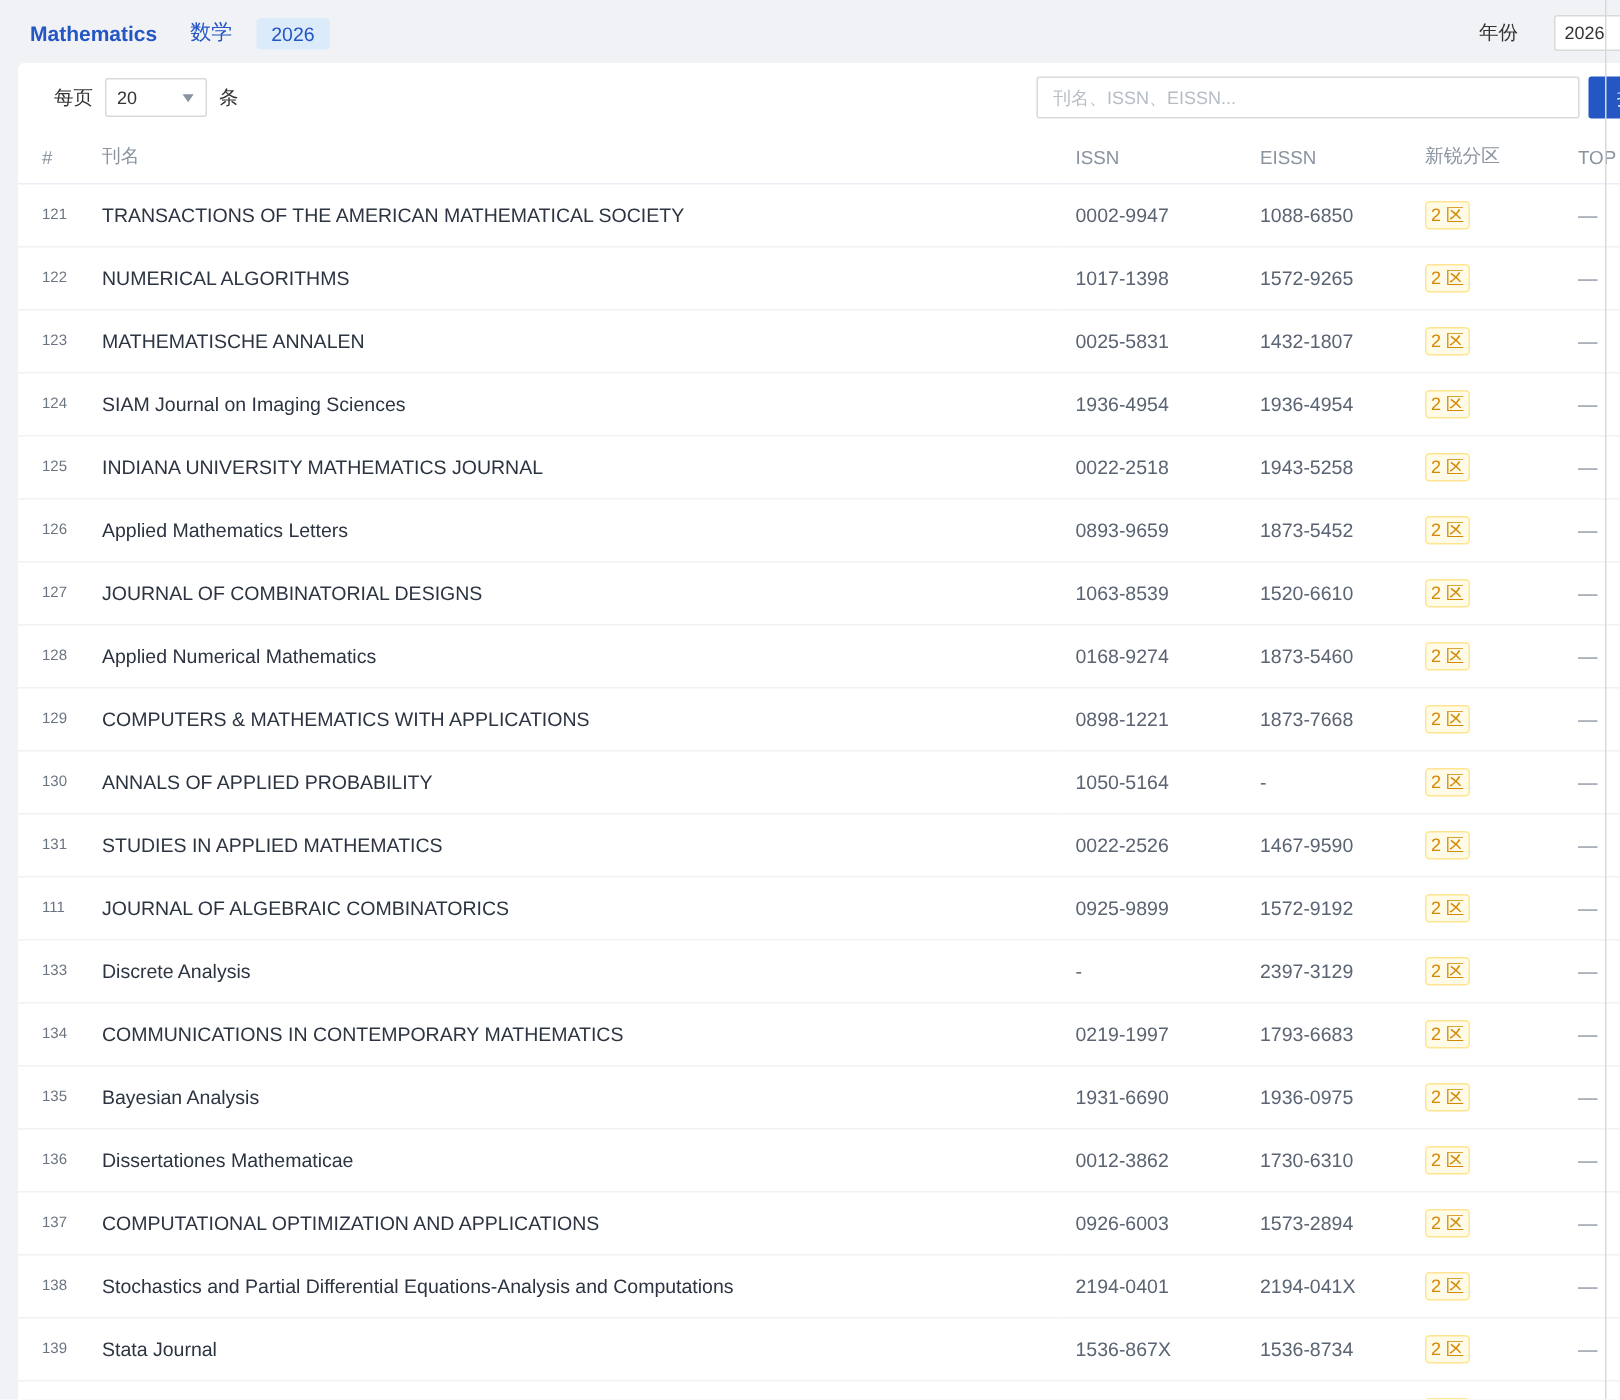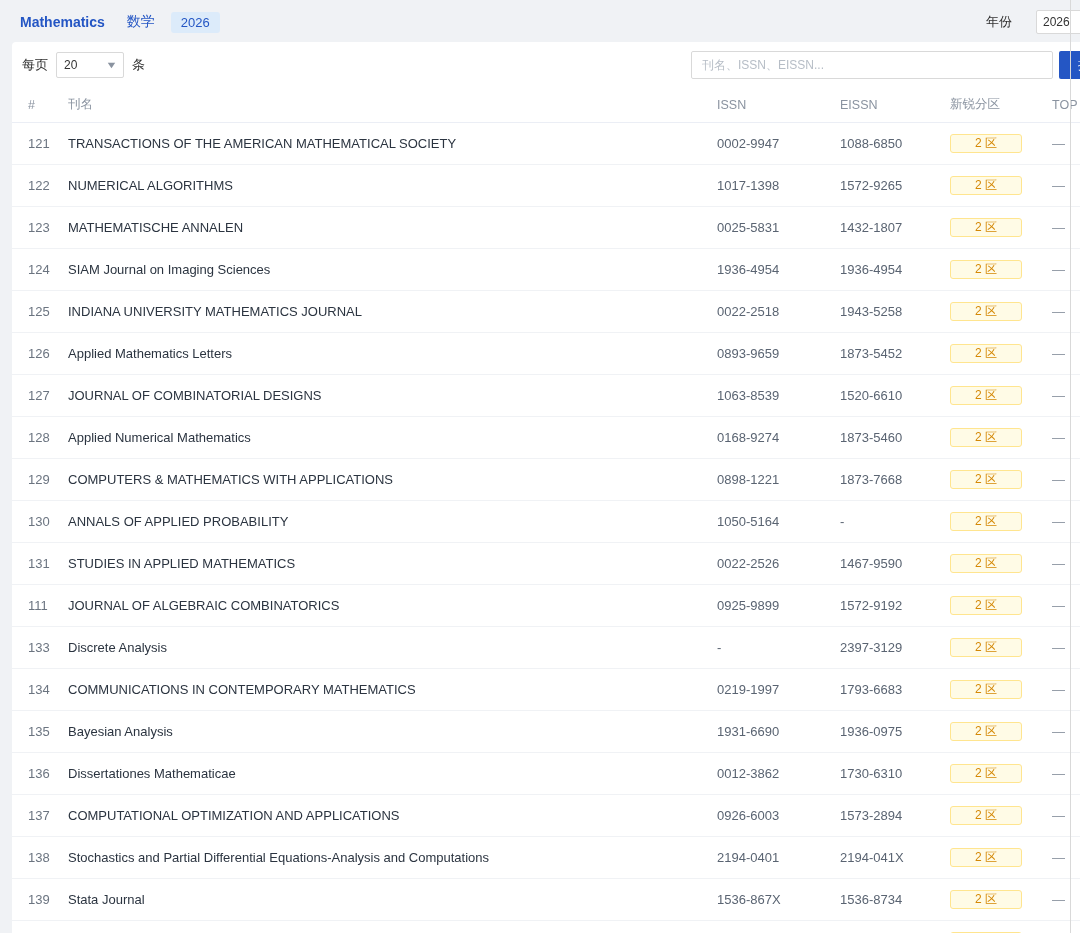--- a/index.html
+++ b/index.html
@@ -56,21 +56,21 @@
     left:12px;top:42px;right:0;bottom:0;
     background:#fff;
     border-radius:4px 0 0 0;
     overflow:hidden;
   }
   
   .toolbar{
     height:46px;
     display:flex;
     align-items:center;
-    padding-left:10px;
+    padding-left:24px;
   }
   .toolbar-label{font-size:13px;color:#333;}
   .per-page-select{
     margin:0 8px;
     width:68px;height:26px;
     border:1px solid #d9d9d9;border-radius:2px;
     display:flex;align-items:center;justify-content:space-between;
     padding:0 7px;
     font-size:12px;color:#333;
     cursor:pointer;background:#fff;
@@ -106,32 +106,32 @@
     font-size:13px;
     padding-top:11px;padding-bottom:11px;
     border-bottom:1px solid #f0f2f5;
     white-space:nowrap;overflow:hidden;text-overflow:ellipsis;
   }
   th:nth-child(1),td:nth-child(1){padding-left:16px;}
   th:nth-child(3),td:nth-child(3),
   th:nth-child(4),td:nth-child(4),
   th:nth-child(5),td:nth-child(5),
   th:nth-child(6),td:nth-child(6){padding-left:12px;}
-  td.c-idx{color:#6b7480;font-size:13px;}
+  td.c-idx{color:#6b7480;font-size:10px;}
   td.c-name{color:#2b3440;cursor:pointer;}
   td.c-issn,td.c-eissn{color:#5a6472;}
   td.c-top{color:#8a93a0;}
   .zone-badge{
     display:inline-block;
     background:var(--zone-bg);
     border:1px solid var(--zone-border);
     color:var(--zone-text);
     font-size:12px;
     line-height:17px;
-    padding:0 24px;
+    padding:0 3px;
     border-radius:3px;
   }
   
   .scroll-line{
     position:absolute;top:0;right:9px;width:1px;height:100%;
     background:#d9d9d9;z-index:20;
   }
 </style>
 </head>
 <body>

